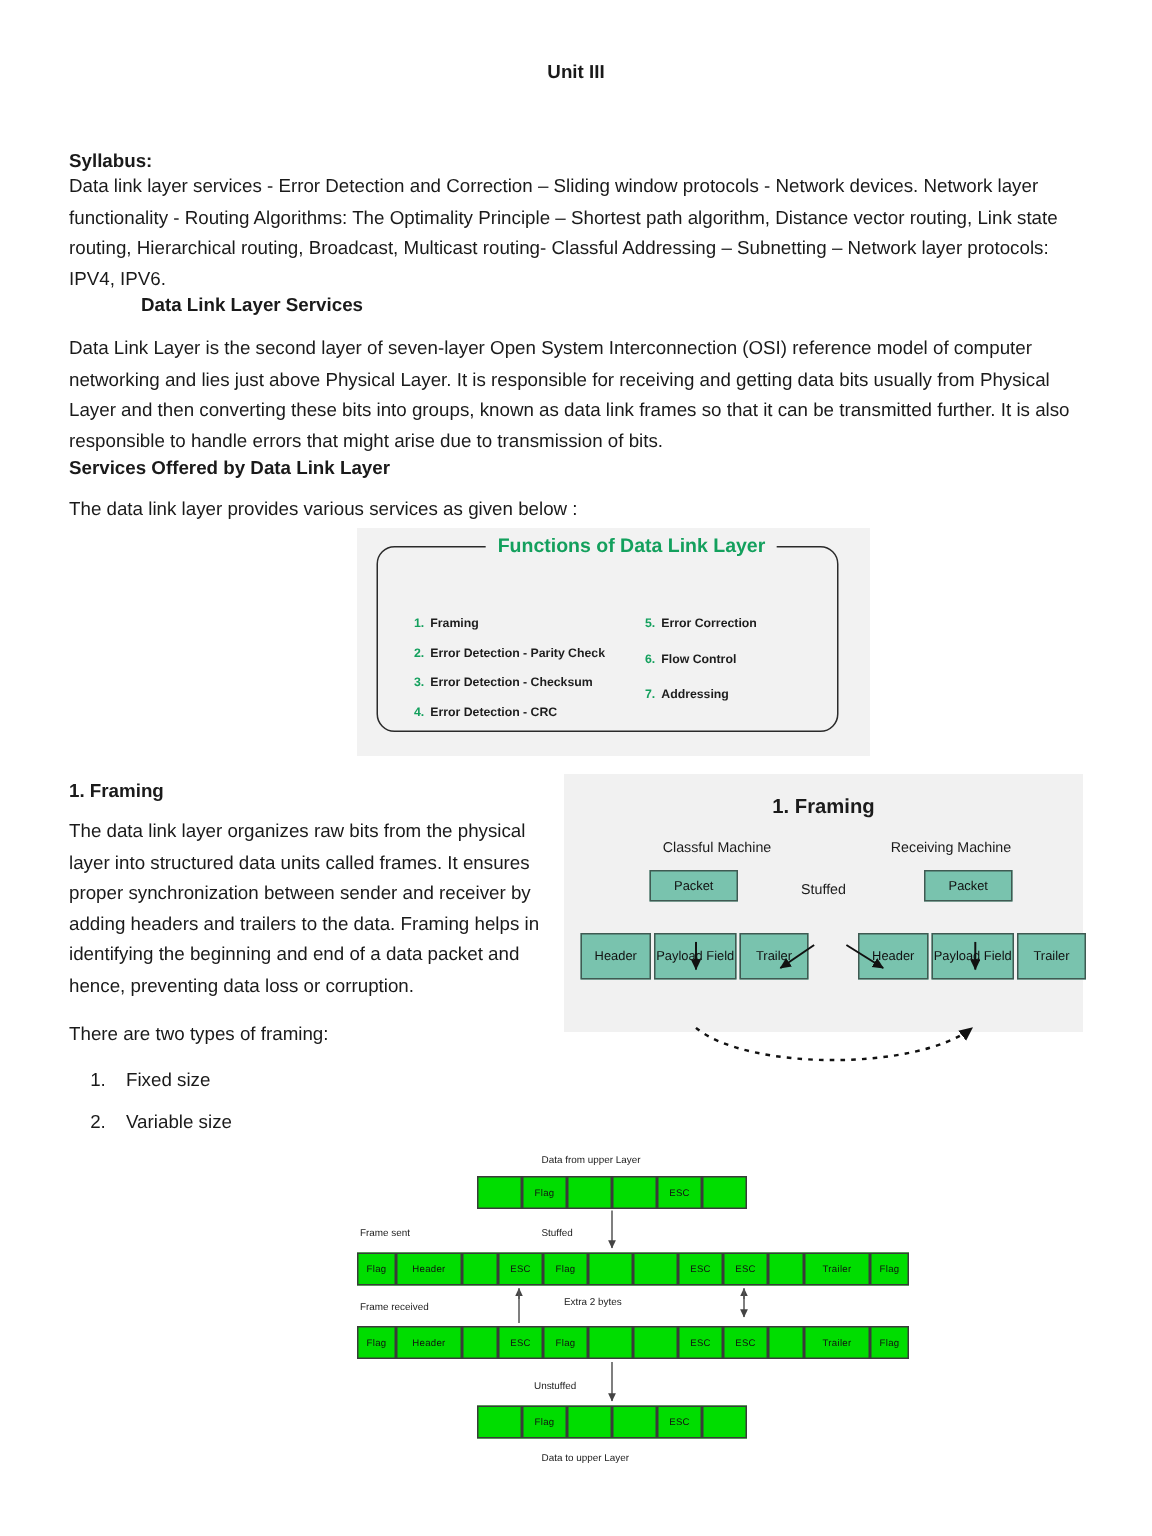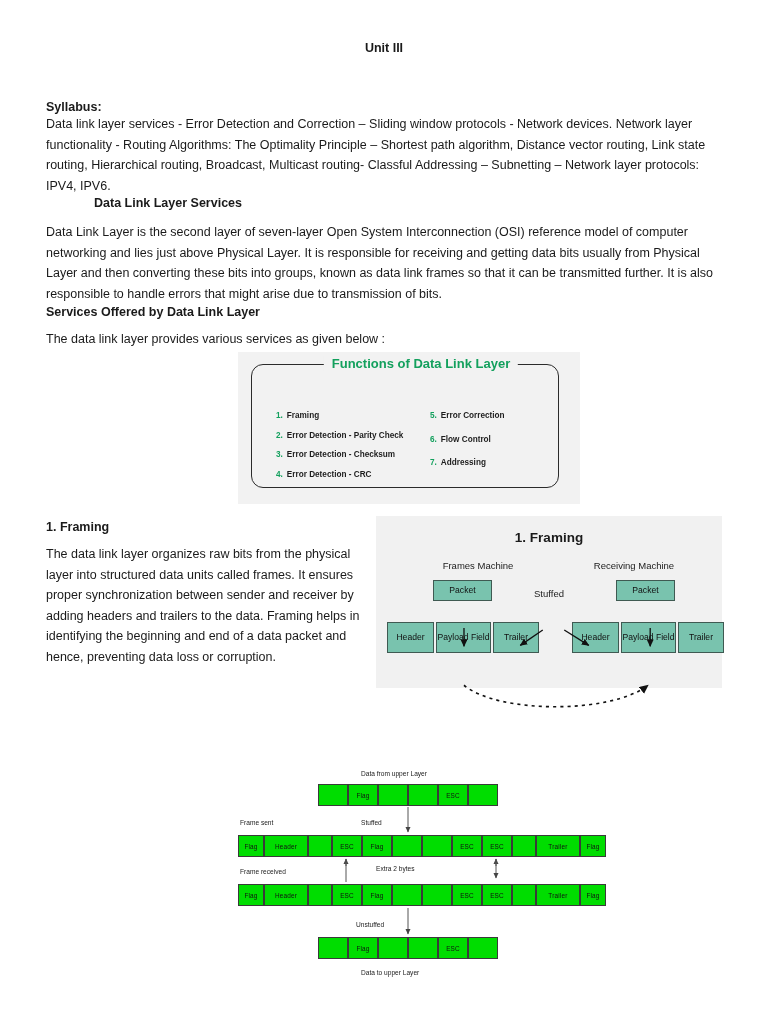--- a/index.html
+++ b/index.html
@@ -149,25 +149,32 @@
         <div class="fn-item">
           <span class="num">7.</span>
           <span class="lbl">Addressing</span>
         </div>
       </div>
     </div>
   </div>
 
   <div class="blk h-bold" id="framing-head">1. Framing</div>
   <div class="blk body-p" id="framing-text">The data link layer organizes raw bits from the physical layer into structured data units called frames. It ensures proper synchronization between sender and receiver by adding headers and trailers to the data. Framing helps in identifying the beginning and end of a data packet and hence, preventing data loss or corruption.</div>
+  <div class="blk" id="framing-types">
+    <div class="body-p">There are two types of framing:</div>
+    <ol class="types">
+      <li>Fixed size</li>
+      <li>Variable size</li>
+    </ol>
+  </div>
 
   <div id="framing-figure">
     <div class="ff-title">1. Framing</div>
 
-    <div class="ff-label" style="left:22px;top:44px;width:160px;">Frames Machine</div>
+    <div class="ff-label" style="left:22px;top:44px;width:160px;">Classful Machine</div>
     <div class="ff-label" style="left:183px;top:44px;width:150px;">Receiving Machine</div>
     <div class="ff-label" style="left:140px;top:72px;width:66px;">Stuffed</div>
 
     <div class="tbox" style="left:57px;top:64px;width:57px;height:19px;">Packet</div>
     <div class="tbox" style="left:11px;top:106px;width:45px;height:29px;">Header</div>
     <div class="tbox" style="left:60px;top:106px;width:53px;height:29px;">Payload Field</div>
     <div class="tbox" style="left:117px;top:106px;width:44px;height:29px;">Trailer</div>
 
     <div class="tbox" style="left:240px;top:64px;width:57px;height:19px;">Packet</div>
     <div class="tbox" style="left:196px;top:106px;width:45px;height:29px;">Header</div>

